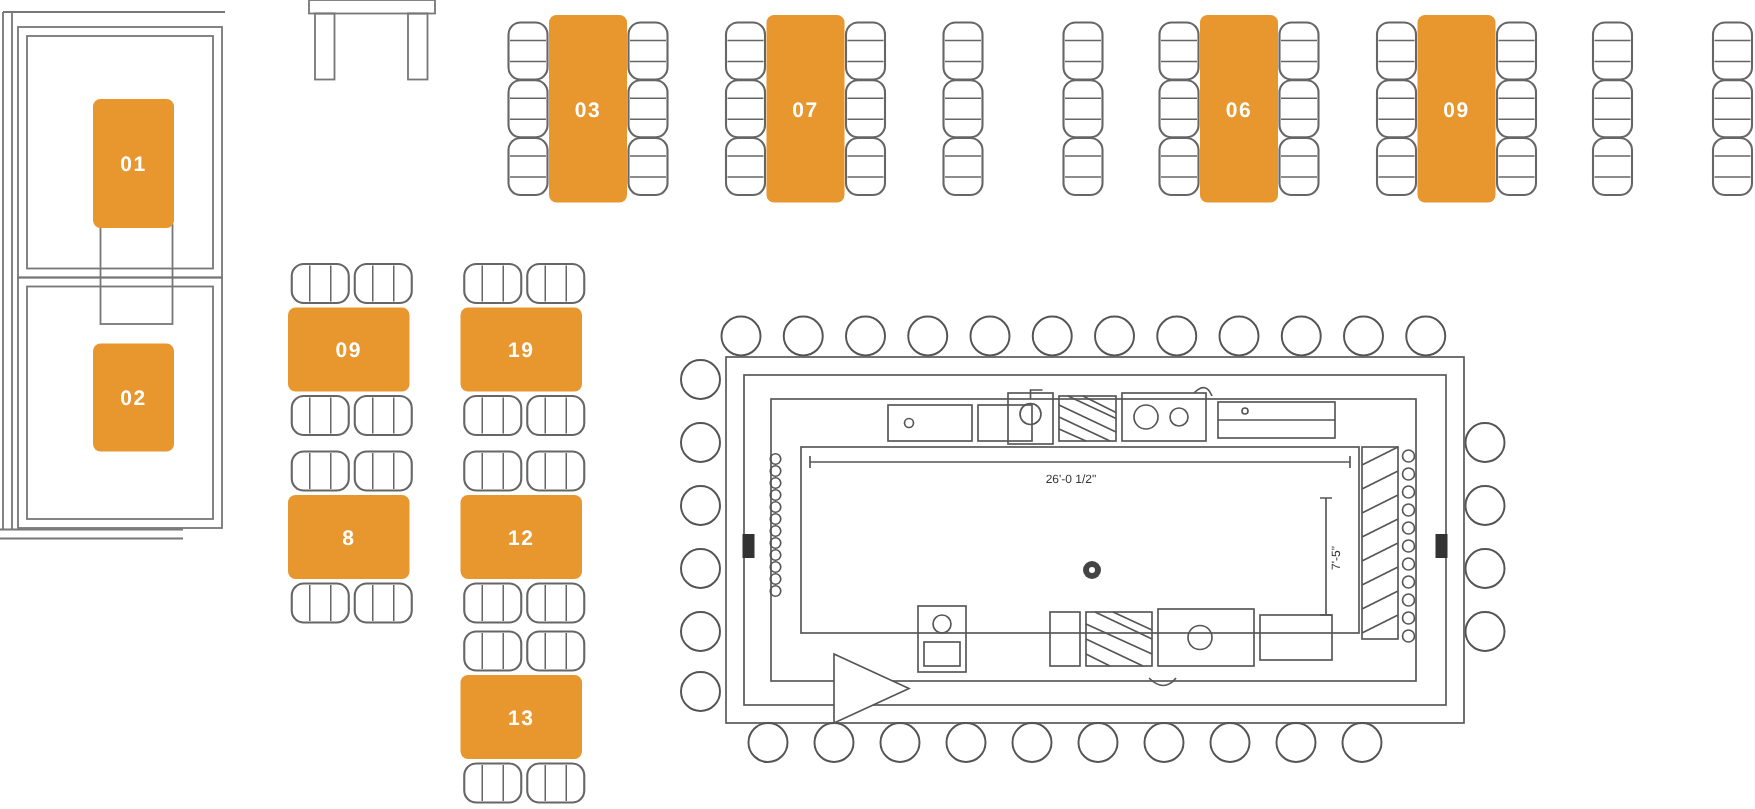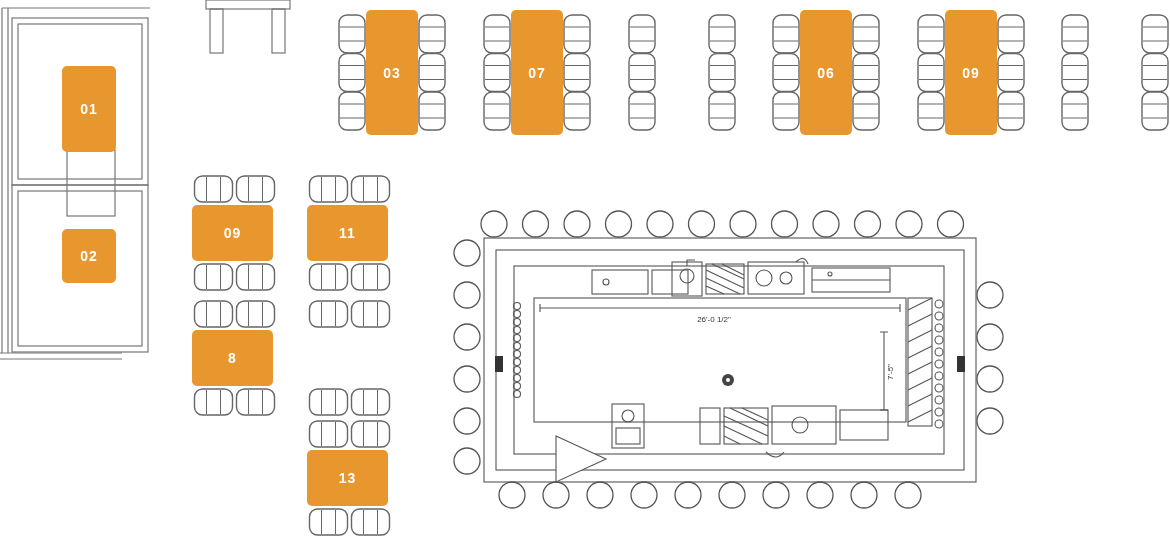--- a/index.html
+++ b/index.html
@@ -10,21 +10,21 @@
   .floor{position:relative;width:1170px;height:539px}
   svg.lineart{position:absolute;left:0;top:0}
   .table{
     position:absolute;background:var(--accent,#E8962E);
     border-radius:5px;display:flex;align-items:center;justify-content:center;
     color:#fff;font-weight:bold;font-size:14px;letter-spacing:1px;
     cursor:pointer;user-select:none;
   }
   .table.long{width:52px;height:125px}
   .table.booth{width:54px;height:86px}
-  .table.booth2{width:54px;height:54px}
+  .table.booth2{width:54px;height:72px}
   .table.square{width:81px;height:56px}
 </style>
 </head>
 <body>
 
 <div class="floor">
 
   <svg class="lineart" id="lineart" width="1170" height="539" viewBox="0 0 1170 539">
     <defs>
       <g id="chair">
@@ -241,22 +241,25 @@
       <span>06</span>
     </div>
   <div class="table long" style="left:945px;top:10px">
       <span>09</span>
     </div>
 
   <div class="table square" style="left:192px;top:205px">
       <span>09</span>
     </div>
   <div class="table square" style="left:307px;top:205px">
-      <span>11</span>
+      <span>19</span>
     </div>
   <div class="table square" style="left:192px;top:330px">
       <span>8</span>
     </div>
+  <div class="table square" style="left:307px;top:330px">
+      <span>12</span>
+    </div>
   <div class="table square" style="left:307px;top:450px">
       <span>13</span>
     </div>
 
 </div>
 
 </body></html>

